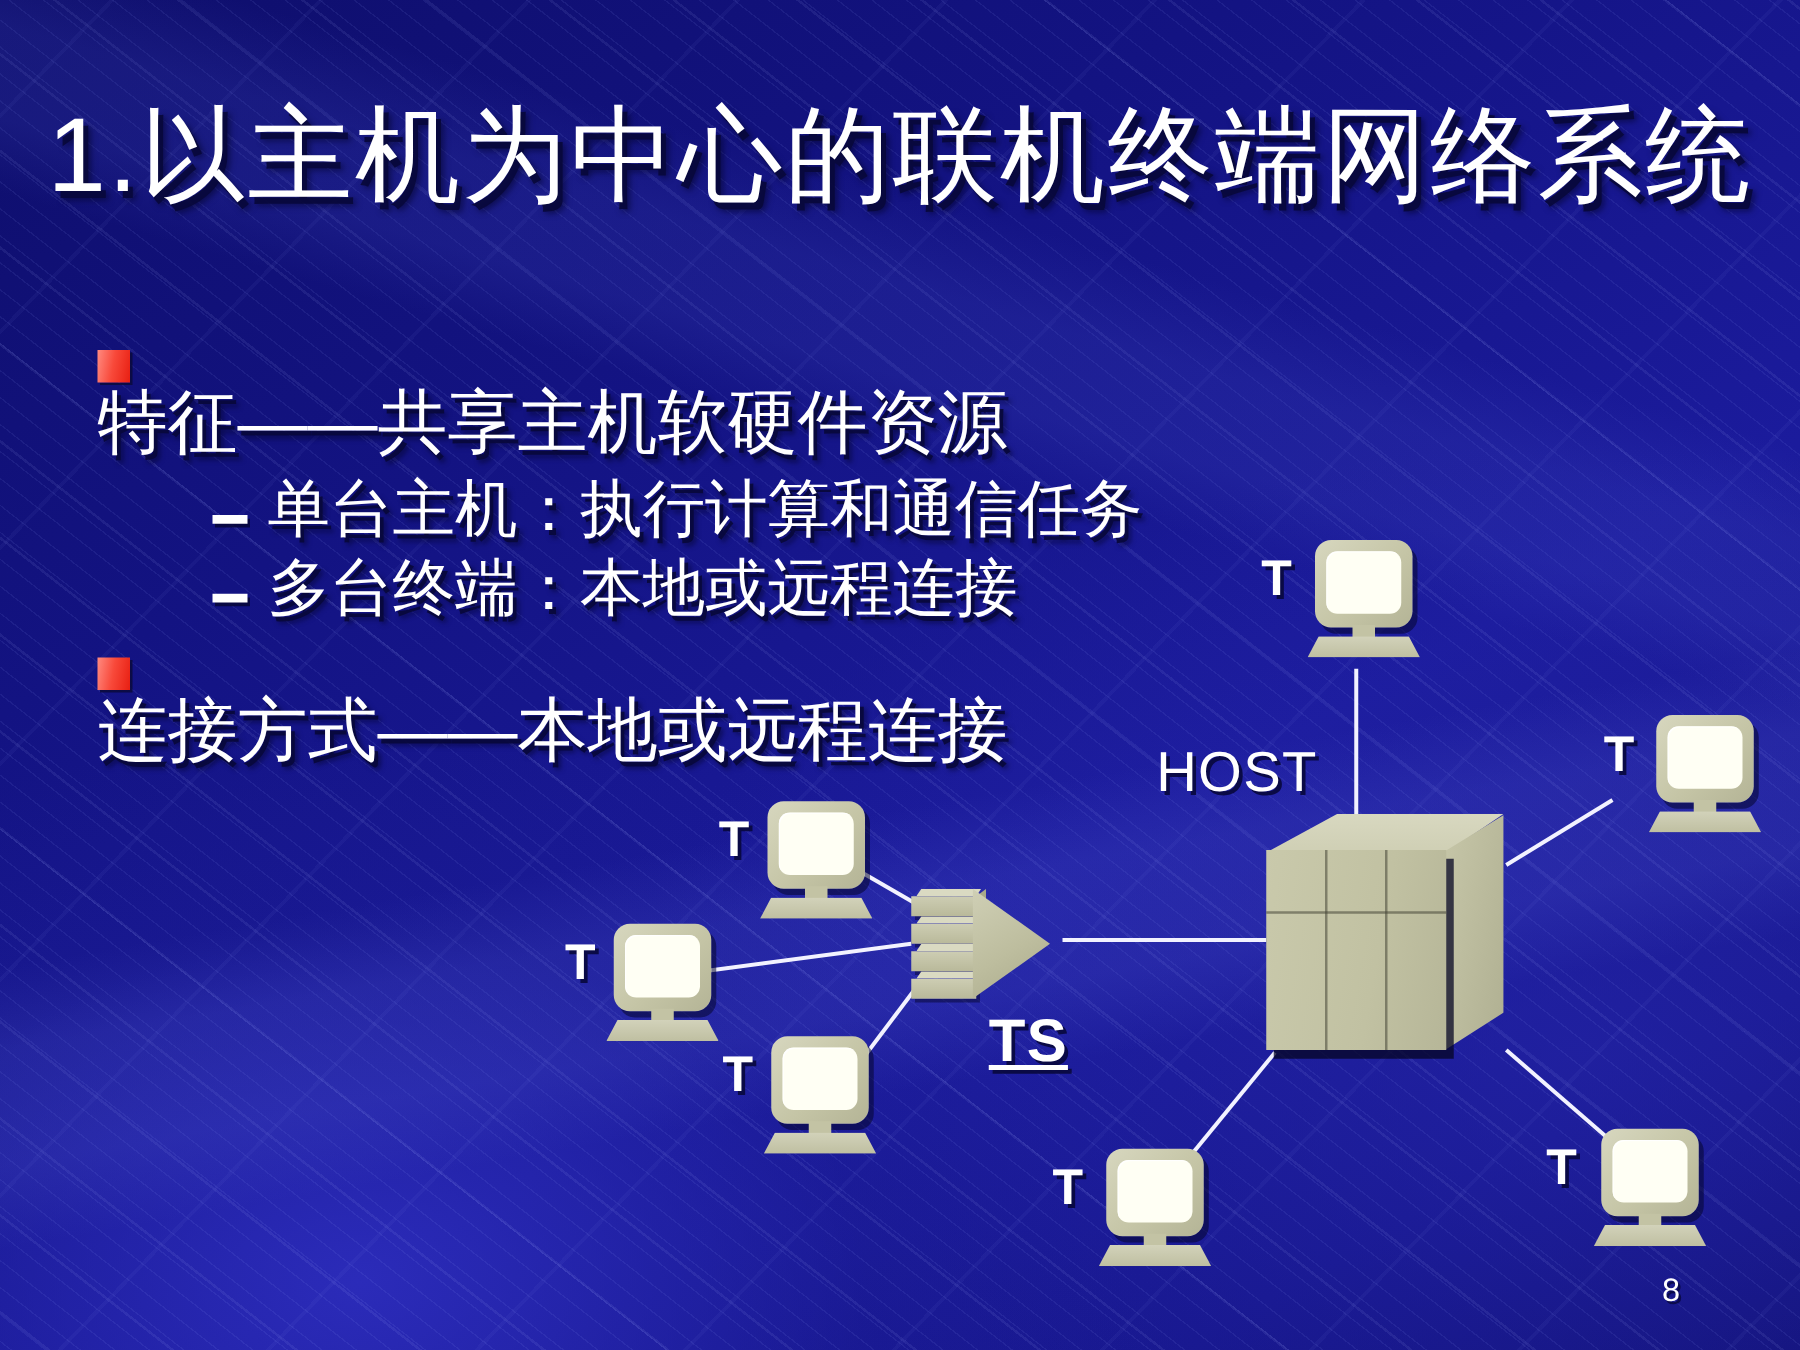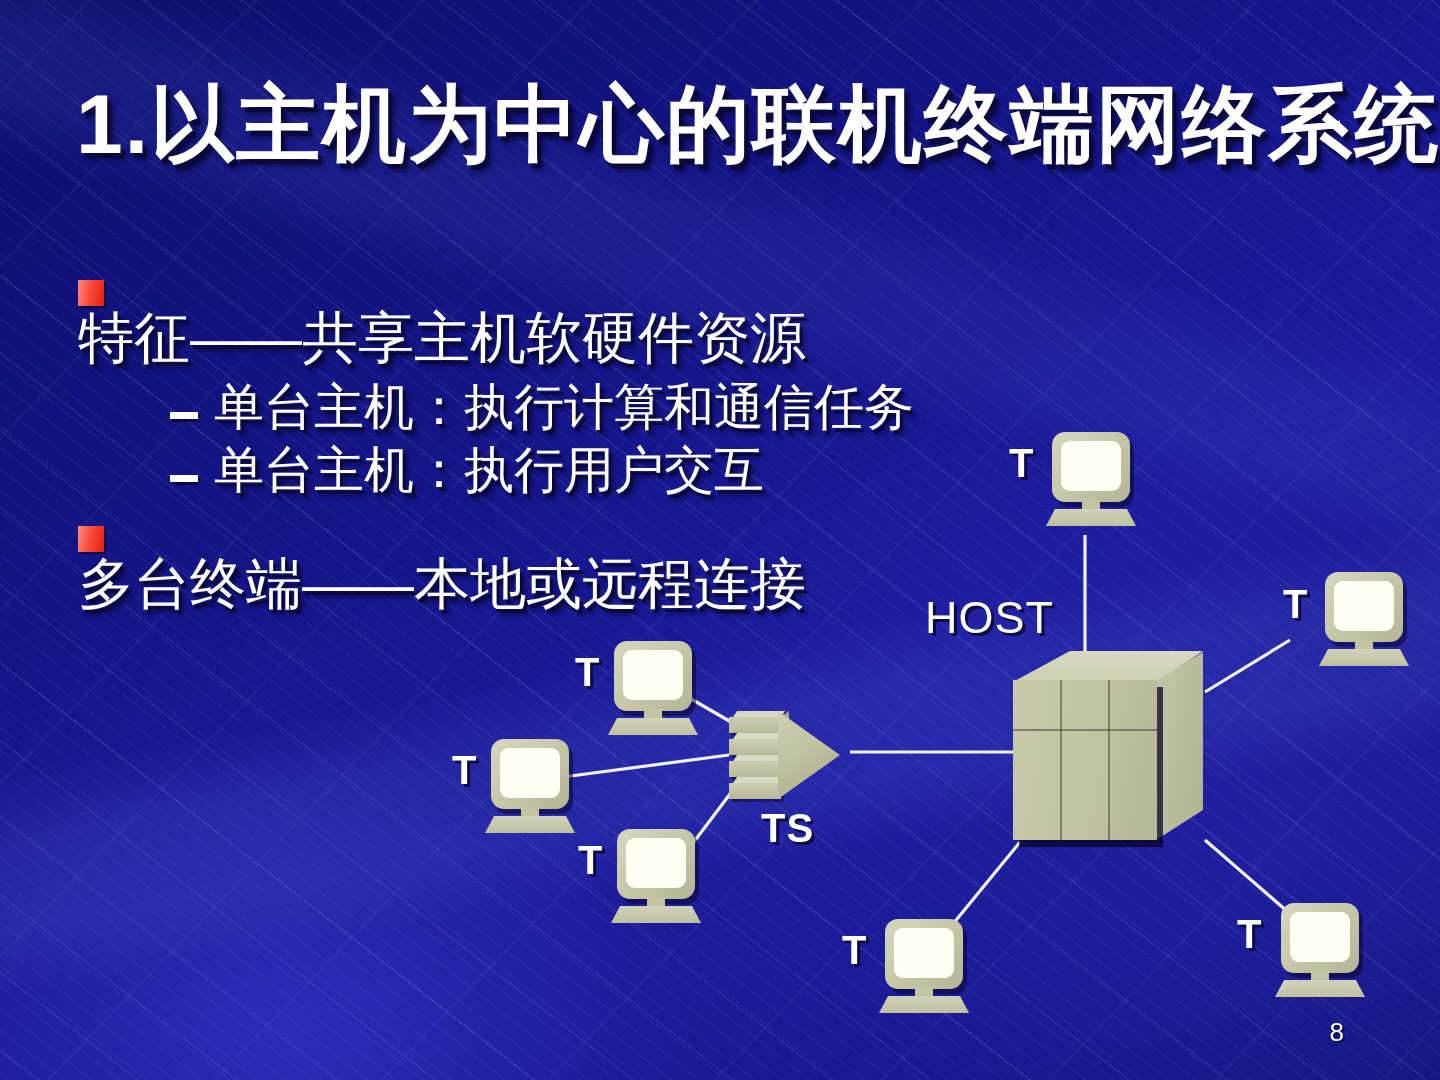--- a/index.html
+++ b/index.html
@@ -38,22 +38,22 @@
   }
   #band-a{
     background:linear-gradient(170deg, rgba(255,255,255,0) 58%, rgba(90,100,220,.16) 63%, rgba(90,100,220,.16) 70%, rgba(255,255,255,0) 75%);
   }
   #band-b{
     background:linear-gradient(16deg, rgba(255,255,255,0) 62%, rgba(70,80,200,.17) 66%, rgba(70,80,200,.17) 71%, rgba(255,255,255,0) 76%);
   }
 
   
   #title{
-    position:absolute;left:0;top:82px;width:1440px;text-align:right;
-    font-size:84px;line-height:1;font-weight:700;color:#ffffff;
+    position:absolute;left:0;top:82px;width:1440px;text-align:center;
+    font-size:84px;line-height:1;font-weight:400;color:#ffffff;
     letter-spacing:2px;
     text-shadow:4px 5px 0 rgba(8,8,60,.95), 6px 7px 5px rgba(4,4,40,.6);
     white-space:nowrap;
   }
 
   
   #bullets{position:absolute;left:78px;top:258px;width:1000px;}
   .b1{display:flex;align-items:flex-start;margin:0 0 8px 0;flex-direction:column;}
   .sq{
     width:26px;height:26px;margin-top:22px;margin-right:20px;flex:0 0 26px;
@@ -146,23 +146,24 @@
     content:"";position:absolute;left:4px;top:-6px;width:52px;height:6px;
     background:#dadac2;clip-path:polygon(0% 100%,8% 0%,100% 0%,92% 100%);
   }
   #tstri{
     position:absolute;left:49px;top:0px;width:62px;height:88px;
     background:linear-gradient(150deg,#cfcfb5 0%,#bdbd9e 55%,#a9a98a 100%);
     clip-path:polygon(0% 0%,100% 50%,0% 100%);
     box-shadow:3px 4px 0 rgba(6,6,45,.5);
   }
   #tsLabel{
-    position:absolute;left:761px;top:806px;
-    font-size:40px;font-weight:bold;color:#fff;letter-spacing:1px;
+    position:absolute;left:791px;top:806px;
+    font-size:48px;font-weight:bold;color:#fff;letter-spacing:1px;
     text-shadow:3px 3px 0 rgba(8,8,60,.9);
+    text-decoration:underline;
   }
 
   #pagenum{
     position:absolute;right:96px;bottom:32px;
     font-size:26px;color:#fff;text-shadow:2px 2px 0 rgba(8,8,60,.8);
   }
 </style>
 </head>
 <body>
 
@@ -183,26 +184,26 @@
       <span class="b1txt">特征——共享主机软硬件资源</span>
     </div>
 
     <div class="b2">
       <span class="dash"></span>
       <span class="b2txt">单台主机：执行计算和通信任务</span>
     </div>
 
     <div class="b2">
       <span class="dash"></span>
-      <span class="b2txt">单台主机：执行用户交互</span>
+      <span class="b2txt">多台终端：本地或远程连接</span>
     </div>
 
     <div class="b1">
       <span class="sq"></span>
-      <span class="b1txt">多台终端——本地或远程连接</span>
+      <span class="b1txt">连接方式——本地或远程连接</span>
     </div>
   </div>
 
   <div id="diagram">
 
     <svg id="wires" viewBox="0 0 1440 1080">
       <g stroke="#f2f2ff" stroke-width="3.2" fill="none">
 
         <line x1="1085" y1="655" x2="1085" y2="535"></line>
         <line x1="1205" y1="692" x2="1290" y2="640"></line>

